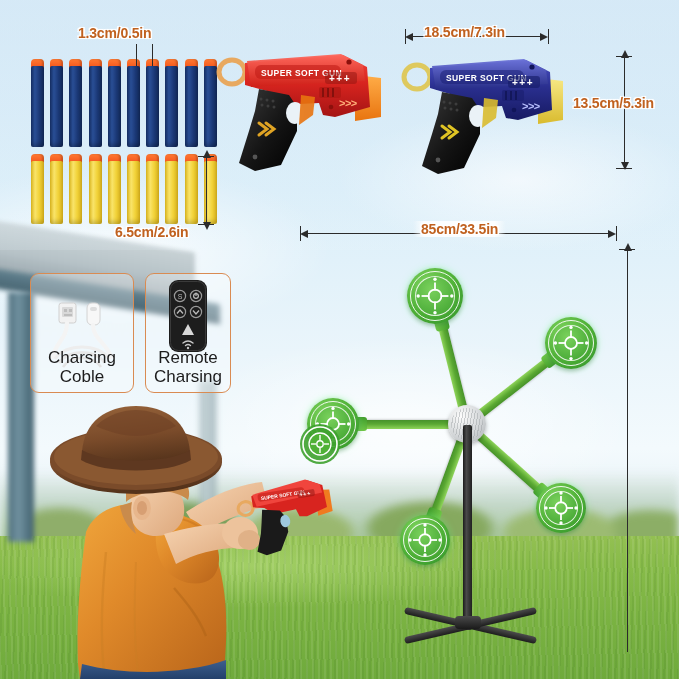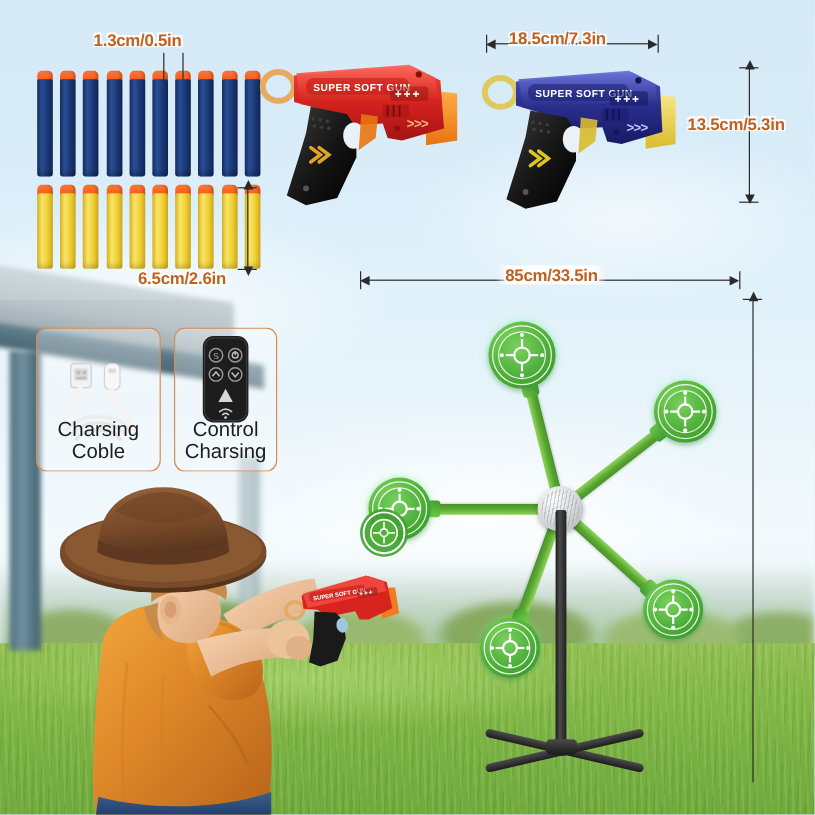--- a/index.html
+++ b/index.html
@@ -454,21 +454,21 @@
         <path d="M24 45 L30 56 L18 56 Z" fill="#d8d8d8"></path>
 
         <g fill="none" stroke="#c9c9c9" stroke-width="1.4" stroke-linecap="round">
           <path d="M19 64 Q24 60 29 64"></path>
             <path d="M21.5 66.5 Q24 64.5 26.5 66.5"></path>
         </g>
         <circle cx="24" cy="69" r="1.2" fill="#c9c9c9"></circle>
       </svg>
     </span>
     <div class="cap">
-      <div>Control</div>
+      <div>Remote</div>
       <div>Charsing</div>
     </div>
   </div>
 
   <div id="wheel" style="position:absolute;left:0;top:0;width:679px;height:679px;pointer-events:none;">
       <div class="tw-arm" style="left: 467px; top: 419.5px; width: 108px; transform: rotate(-104deg);"></div>
       <div style="position: absolute; width: 15px; height: 14px; border-radius: 3px; background: linear-gradient(rgb(111, 196, 69), rgb(63, 155, 42)); left: 434.34px; top: 316.089px; transform: rotate(-104deg);"></div>
       <div class="tgt" style="left: 407.066px; top: 267.921px; width: 56px; height: 56px;">
         <div class="outer"></div>
         <div class="ring1"></div>

